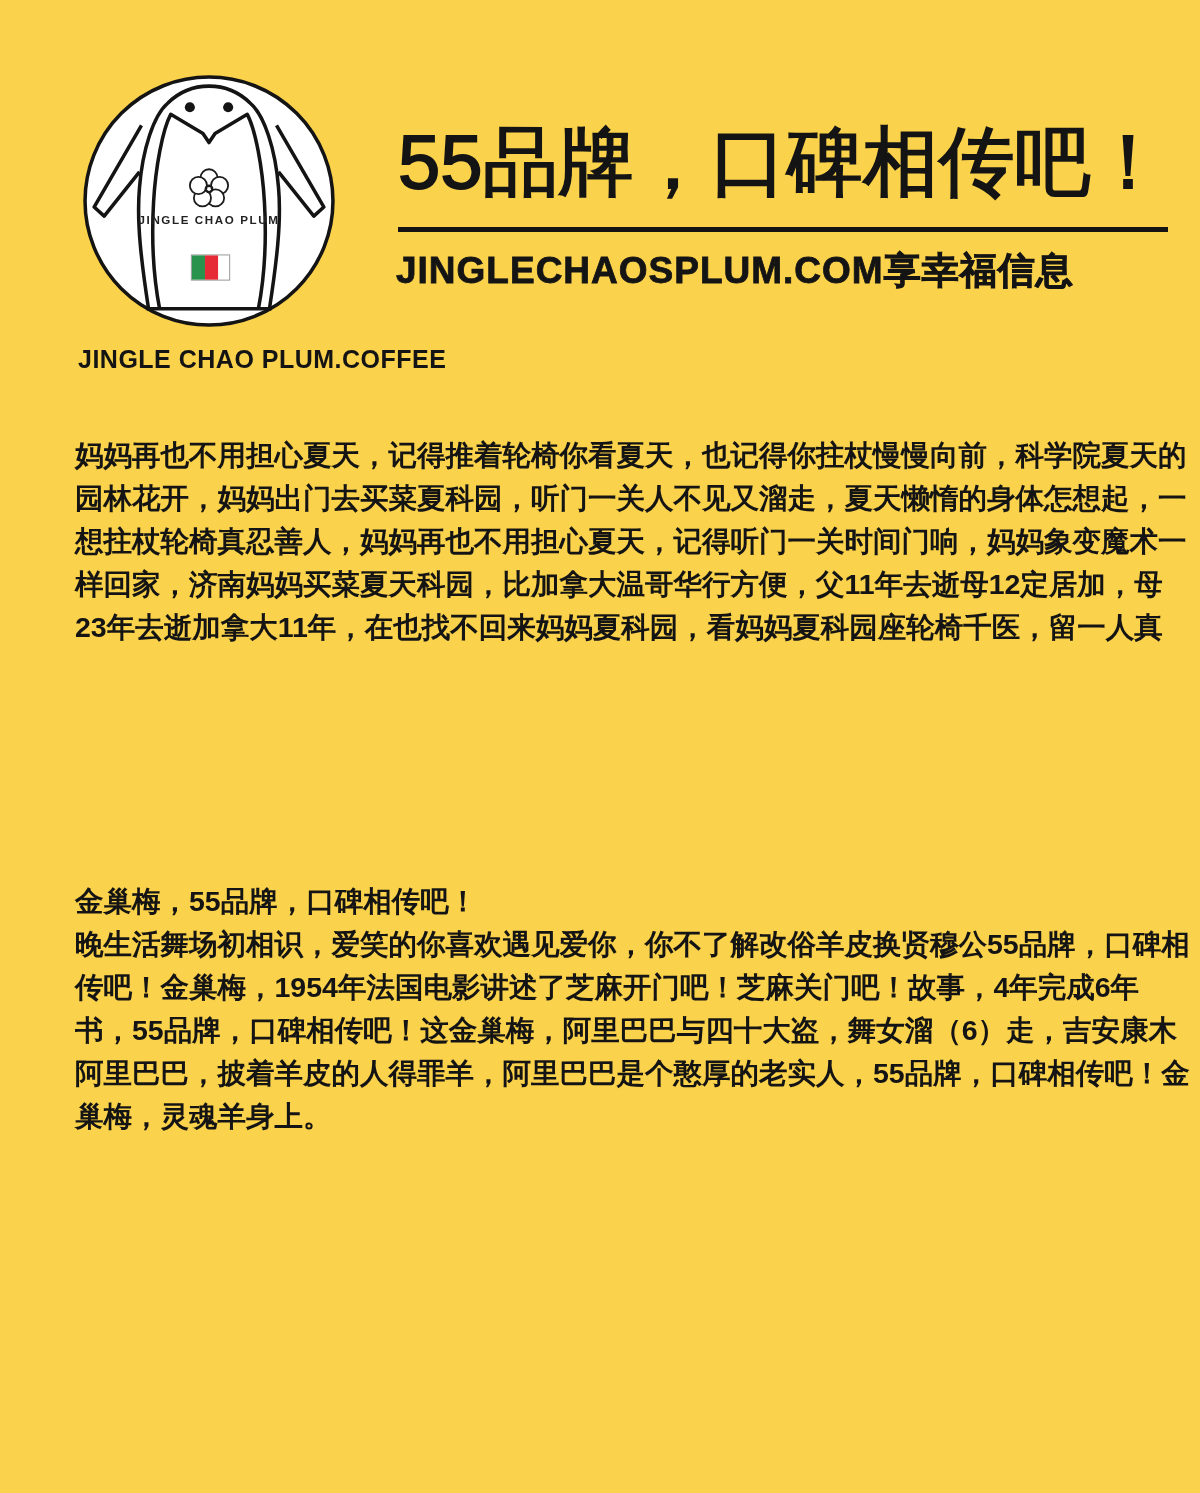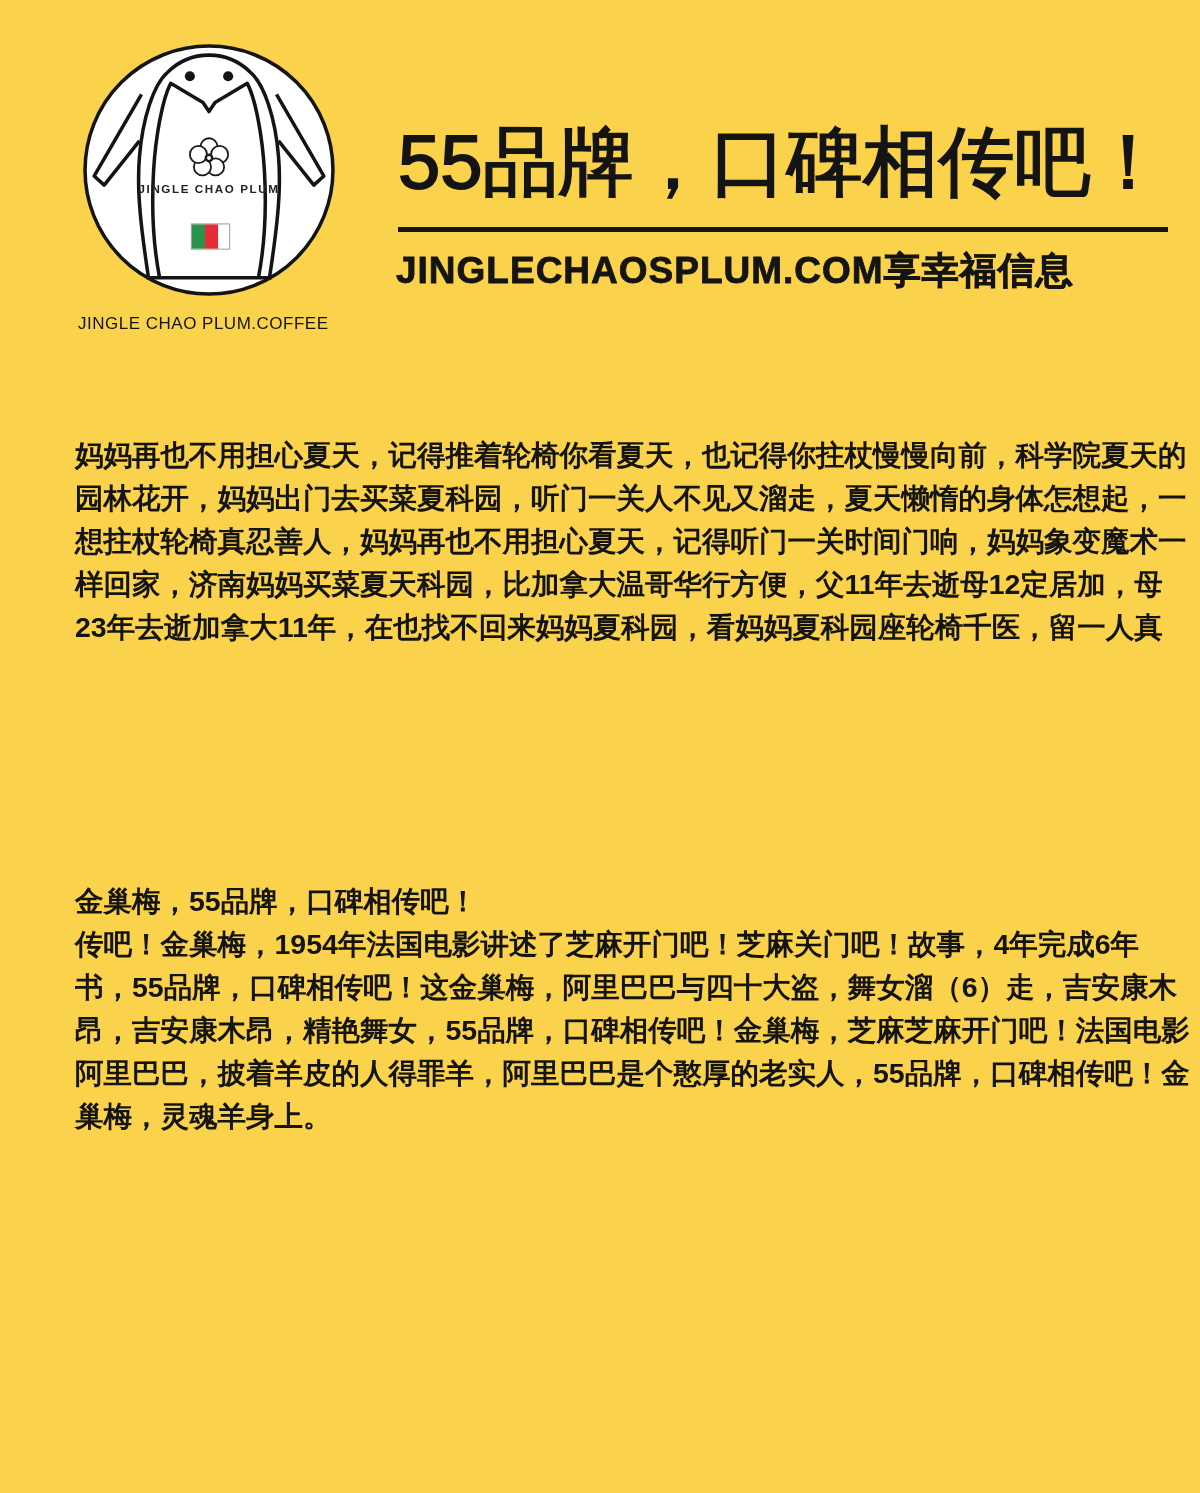--- a/index.html
+++ b/index.html
@@ -5,25 +5,25 @@
   html, body { margin: 0; padding: 0; }
   body {
     width: 1200px; height: 1493px;
     position: relative;
     font-family: "Liberation Sans", sans-serif;
     overflow: hidden;
   }
   .poster { position: absolute; inset: 0; }
 
   
-  .logo-block { position: absolute; left: 78px; top: 40px; width: 262px; }
+  .logo-block { position: absolute; left: 78px; top: 71px; width: 262px; text-align: center; }
   .logo-svg { display: block; margin: 0 auto; width: 258px; height: 258px; }
   .logo-caption {
     margin-top: 16px;
-    font-size: 17px; font-weight: 400; letter-spacing: 0.5px;
+    font-size: 25px; font-weight: 700; letter-spacing: 0.5px;
     white-space: nowrap;
   }
 
   
   .page-title {
     position: absolute; left: 398px; top: 116px;
     font-size: 76px; font-weight: 400; line-height: 1.2;
     white-space: nowrap;
     -webkit-text-stroke: 1.8px currentColor;
   }
@@ -97,20 +97,20 @@
   <div class="para para-1">
     <div class="line">妈妈再也不用担心夏天，记得推着轮椅你看夏天，也记得你拄杖慢慢向前，科学院夏天的</div>
     <div class="line">园林花开，妈妈出门去买菜夏科园，听门一关人不见又溜走，夏天懒惰的身体怎想起，一</div>
     <div class="line">想拄杖轮椅真忍善人，妈妈再也不用担心夏天，记得听门一关时间门响，妈妈象变魔术一</div>
     <div class="line">样回家，济南妈妈买菜夏天科园，比加拿大温哥华行方便，父11年去逝母12定居加，母</div>
     <div class="line">23年去逝加拿大11年，在也找不回来妈妈夏科园，看妈妈夏科园座轮椅千医，留一人真</div>
   </div>
 
   <div class="para para-2">
     <div class="line">金巢梅，55品牌，口碑相传吧！</div>
+    <div class="line">晚生活舞场初相识，爱笑的你喜欢遇见爱你，你不了解改俗羊皮换贤穆公55品牌，口碑相</div>
     <div class="line">传吧！金巢梅，1954年法国电影讲述了芝麻开门吧！芝麻关门吧！故事，4年完成6年</div>
     <div class="line">书，55品牌，口碑相传吧！这金巢梅，阿里巴巴与四十大盗，舞女溜（6）走，吉安康木</div>
-    <div class="line">昂，吉安康木昂，精艳舞女，55品牌，口碑相传吧！金巢梅，芝麻芝麻开门吧！法国电影</div>
     <div class="line">阿里巴巴，披着羊皮的人得罪羊，阿里巴巴是个憨厚的老实人，55品牌，口碑相传吧！金</div>
     <div class="line">巢梅，灵魂羊身上。</div>
   </div>
 
 </div>
 
 </body></html>

